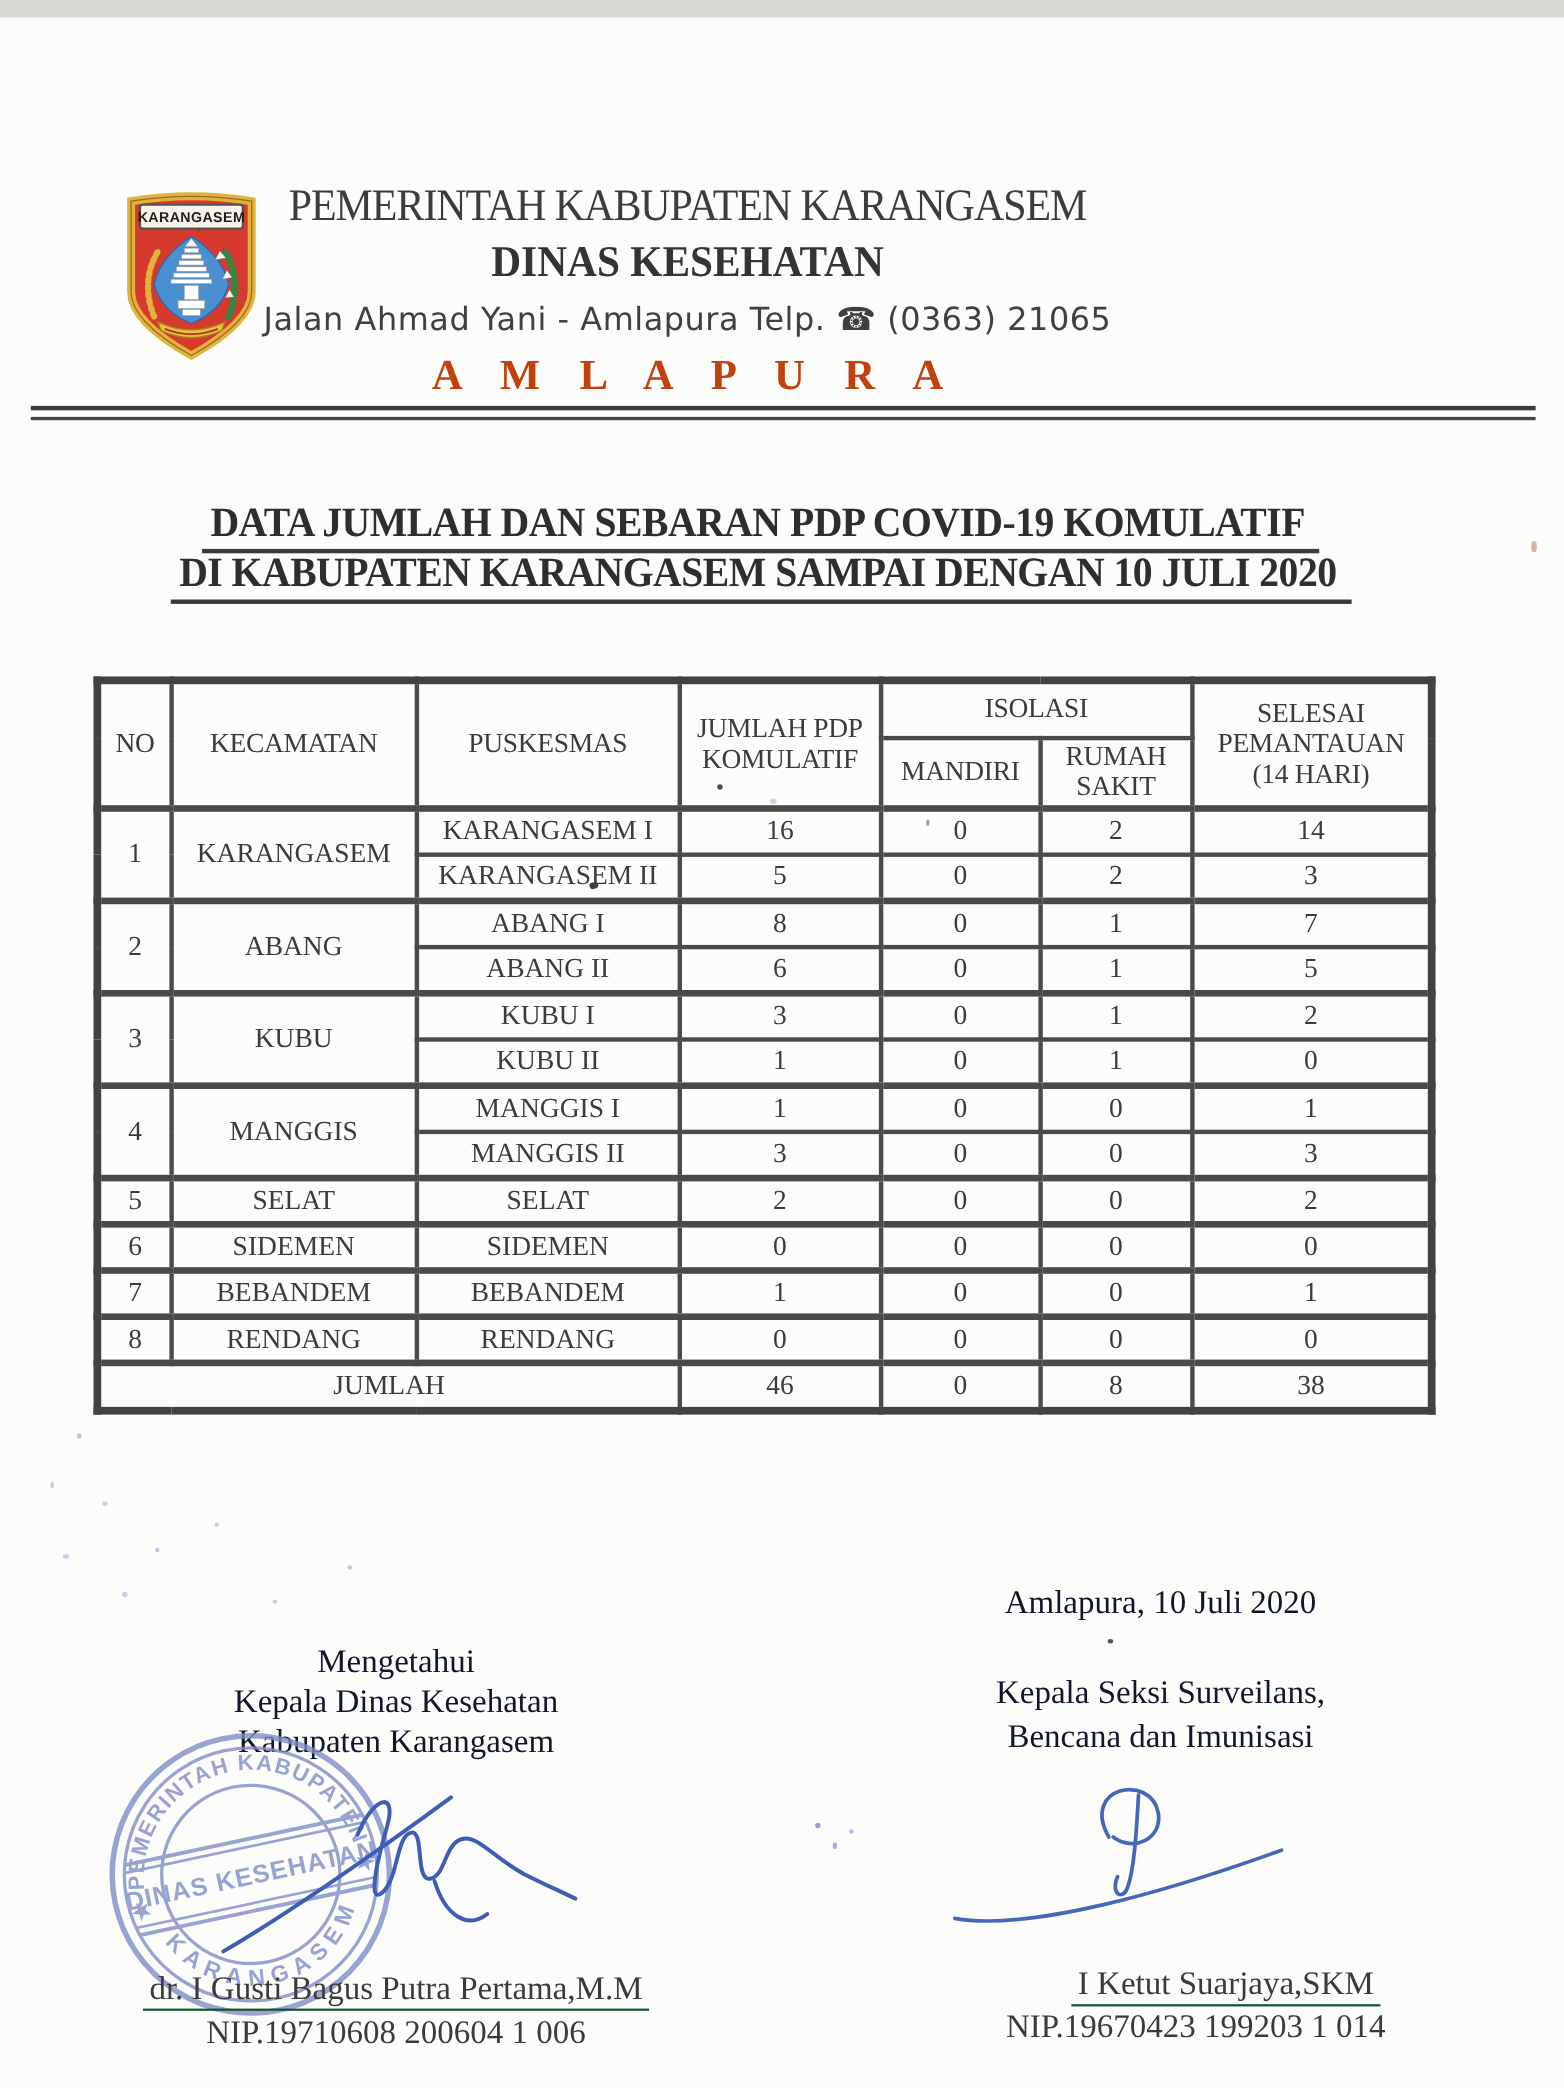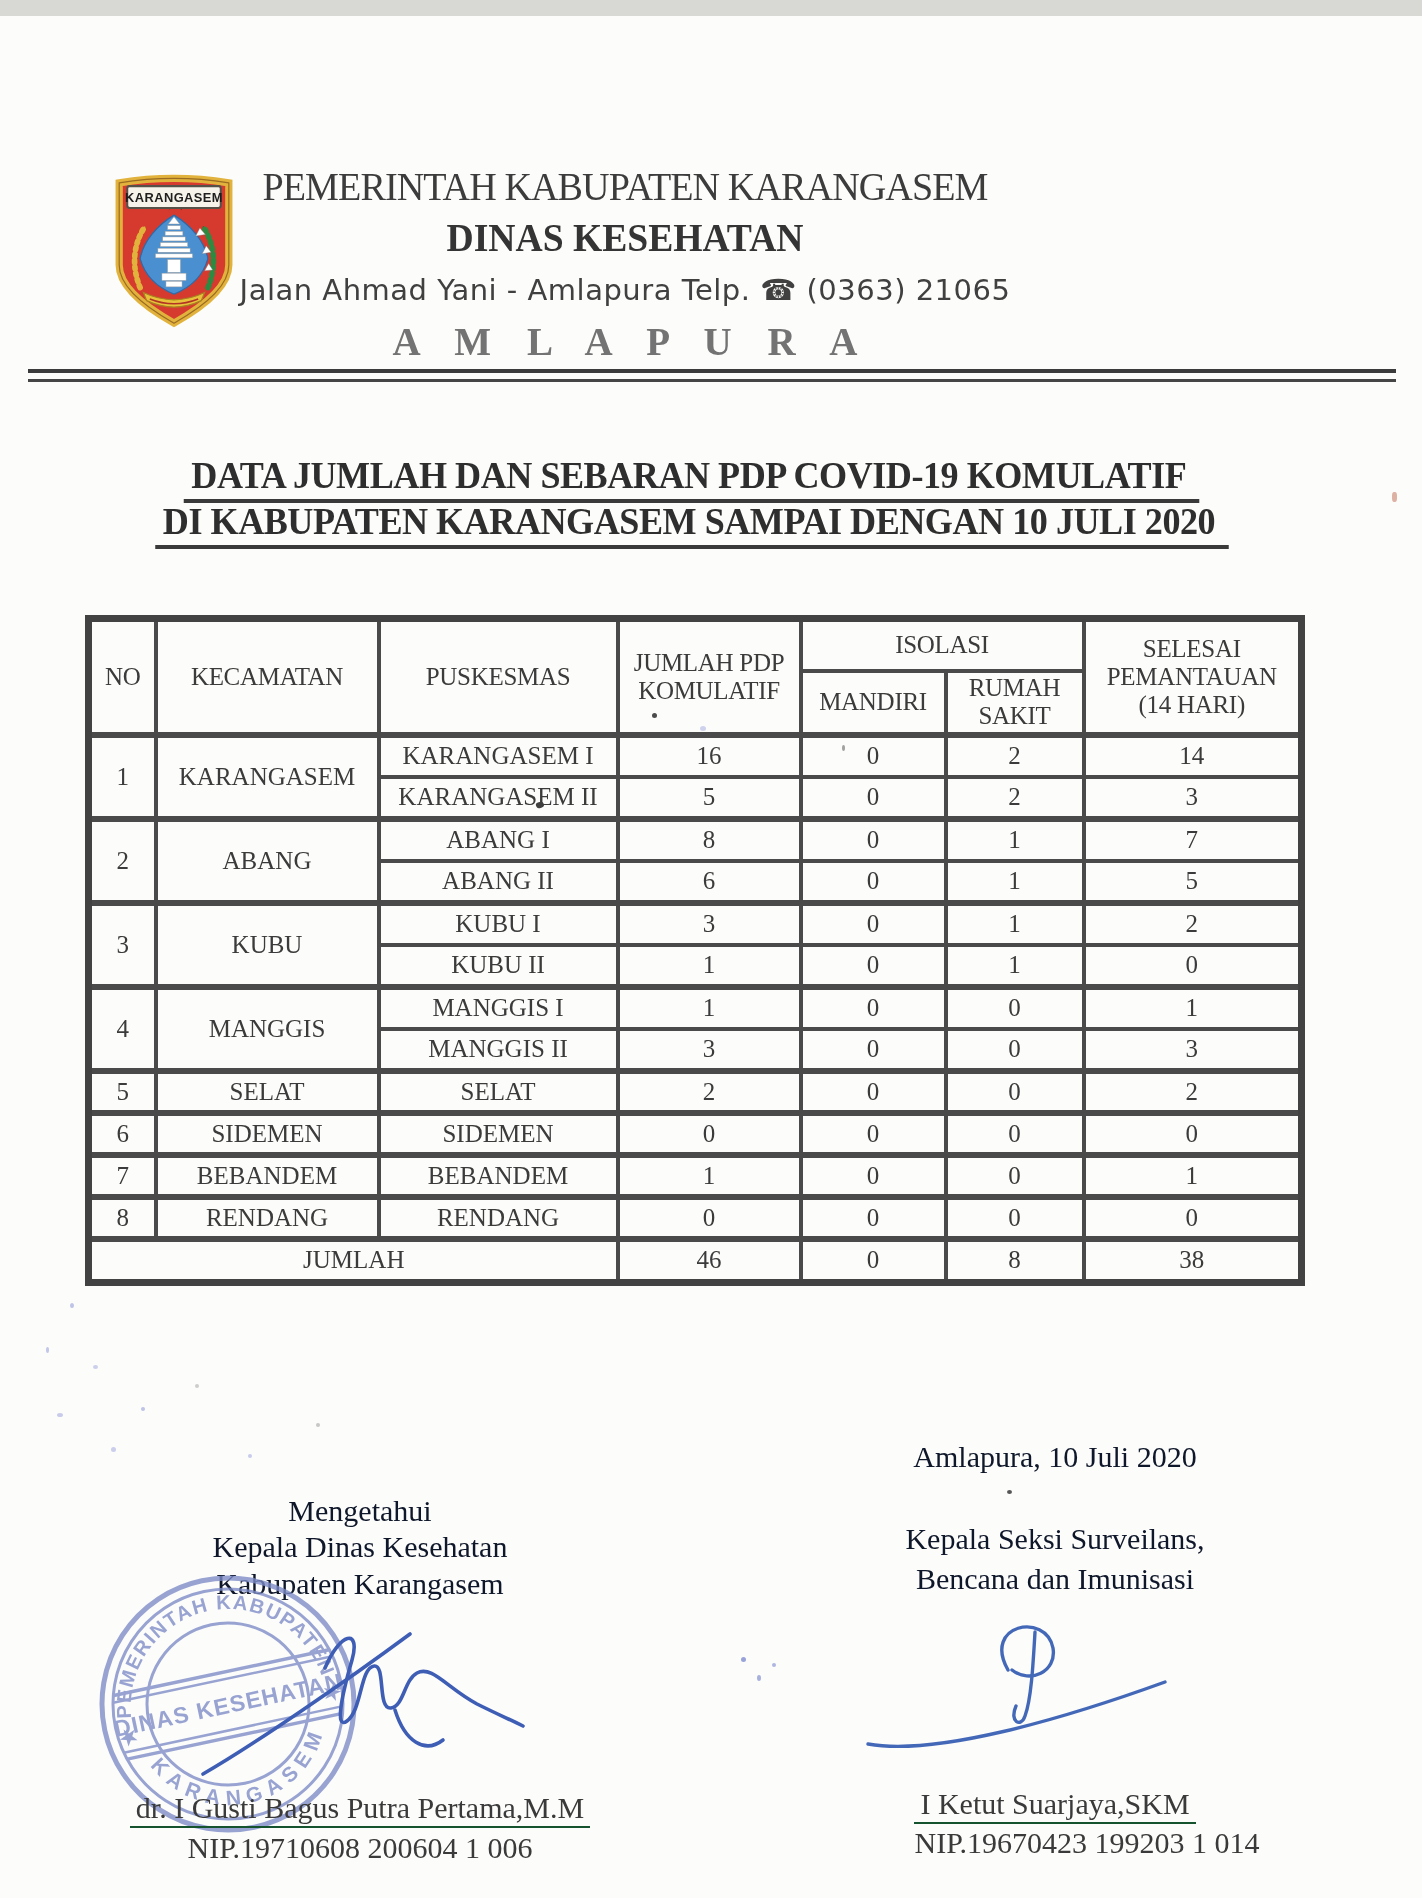--- a/index.html
+++ b/index.html
@@ -8,21 +8,21 @@
   .abs{position:absolute;}
 
   
   .lh1{top:146px;left:235px;width:780px;text-align:center;font-size:41px;letter-spacing:-1px;
        color:#3c3c3c;transform:scaleX(.93);}
   .lh2{top:198px;left:235px;width:780px;text-align:center;font-size:40px;font-weight:bold;
        color:#343434;transform:scaleX(.94);}
   .lh3{top:257px;left:235px;width:780px;text-align:center;font-size:29px;
        font-family:"DejaVu Sans",sans-serif;color:#404040;letter-spacing:.5px;}
   .lh4{top:303px;left:235px;width:780px;text-align:center;font-size:39px;font-weight:bold;
-       letter-spacing:13px;text-indent:13px;color:#737373;}
+       letter-spacing:13px;text-indent:13px;color:#c2410c;}
   .rule{top:353px;left:28px;width:1368px;height:6px;
         border-top:4px solid #3b3b3b;border-bottom:3px solid #454545;}
 
   
   .title-line{left:92px;width:1200px;text-align:center;}
   .t1{top:437px;}
   .t2{top:483px;}
   .title-line span{display:inline-block;font-size:38px;font-weight:bold;color:#2e2e2e;
        letter-spacing:-.5px;transform:scaleX(.95);border-bottom:4px solid #3a3a3a;
        padding:0 14px 2px 8px;}
@@ -40,21 +40,21 @@
   td.hdr{letter-spacing:-.3px;}
 
   
   .col-left{left:150px;width:420px;text-align:center;}
   .col-right{left:855px;width:400px;text-align:center;}
   .cl{font-size:30px;color:#0f172a;}
   .date{top:1424px;}
   .r1{top:1506px;} .r2{top:1546px;}
   .l1{top:1478px;} .l2{top:1514px;} .l3{top:1551px;}
   .name-left{top:1775px;left:100px;width:520px;text-align:center;}
-  .name-right{top:1771px;left:855px;width:400px;text-align:center;}
+  .name-right{top:1771px;left:855px;width:400px;text-align:right;}
   .sig-name{display:inline-block;font-size:30px;border-bottom:2px solid #14532d;padding:0 6px 1px 6px;}
   .nip-left{top:1815px;left:100px;width:520px;text-align:center;font-size:30px;}
   .nip-right{top:1810px;left:887px;width:400px;text-align:center;font-size:30px;}
 
   .stamp{left:96px;top:1556px;width:264px;height:264px;opacity:.78;}
   .sigL{left:185px;top:1588px;width:360px;height:212px;}
   .sigR{left:850px;top:1596px;width:360px;height:152px;}
 
   
   i.spk{position:absolute;display:block;border-radius:50%;}

